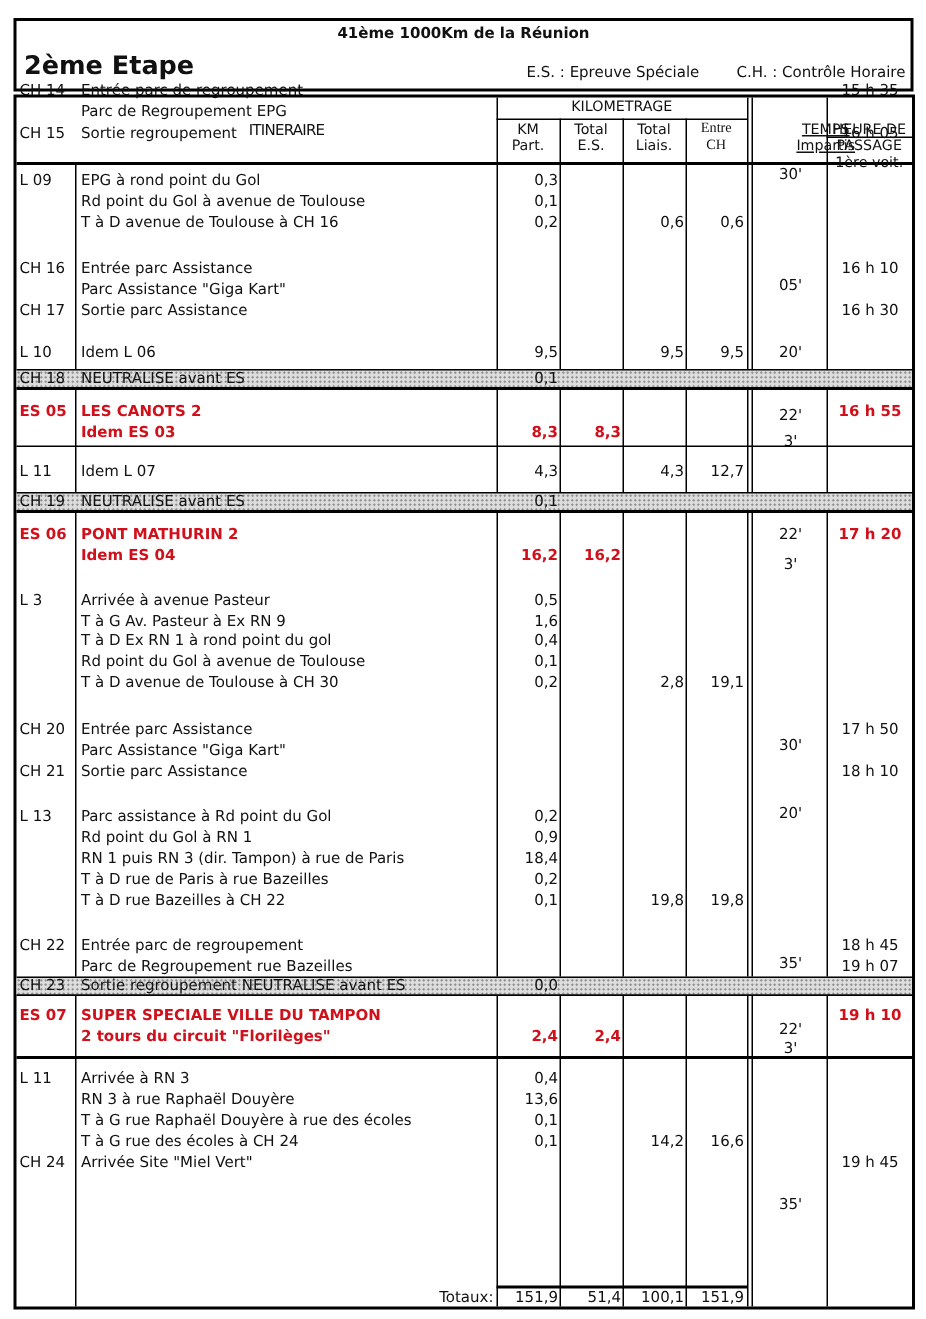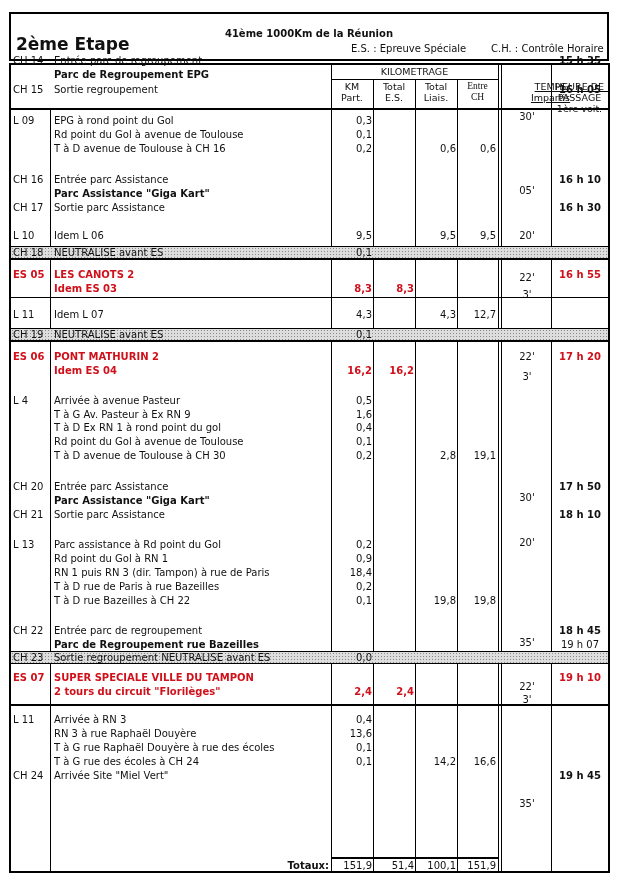--- a/index.html
+++ b/index.html
@@ -1,32 +1,32 @@
 <!DOCTYPE html>
 <html><head>
 <meta charset="utf-8">
 <style>
   html,body{margin:0;padding:0;background:#fff;}
   body{width:617px;height:879px;position:relative;overflow:hidden;font-family:"DejaVu Sans",sans-serif;color:#111;}
   .box{position:absolute;border:2px solid #000;box-sizing:border-box;}
   #hdr-box{left:9px;top:12px;width:600px;height:49px;}
-  #hdr-title{position:absolute;left:0;right:0;top:14px;text-align:center;font-size:10px;font-weight:bold;}
+  #hdr-title{position:absolute;left:0;right:0;top:3px;text-align:center;font-size:10px;font-weight:bold;}
   #hdr-stage{position:absolute;left:5px;top:20px;font-size:17px;font-weight:bold;}
   #hdr-es{position:absolute;left:340px;top:29px;font-size:10px;}
   #hdr-ch{position:absolute;left:480px;top:29px;font-size:10px;}
   #tbl{left:9px;top:63px;width:601px;height:810px;}
   .vl{position:absolute;top:0;bottom:0;width:1px;background:#000;}
   .hl{position:absolute;height:1px;background:#000;}
   .th{position:absolute;font-size:9.5px;text-align:center;line-height:11px;}
   .row{position:absolute;left:0;width:597px;}
   .code{position:absolute;left:2px;font-size:10px;white-space:nowrap;}
   .desc{position:absolute;left:43px;font-size:10px;white-space:nowrap;}
   .num{position:absolute;font-size:10px;text-align:right;white-space:nowrap;}
   .ctr{position:absolute;font-size:10px;text-align:center;white-space:nowrap;}
-  .b{font-weight:bold;}
+  .b{font-weight:normal;}
   .red{color:#d0101a;font-weight:bold;}
   .neut{position:absolute;left:0;width:597px;height:11px;
     background-color:#ddd;
     background-image:radial-gradient(#888 0.6px, transparent 0.8px);
     background-size:3px 3px;border-top:1px solid #000;border-bottom:1px solid #000;}
   .sep2{position:absolute;left:0;width:597px;height:2px;background:#000;}
   .c-km{left:321px;width:40px;}
   .c-tes{left:363px;width:40px;}
   .c-tl{left:405px;width:40px;}
   .c-ech{left:447px;width:38px;}
@@ -51,20 +51,21 @@
   <div class="vl" style="left:404px;top:14px;"></div>
   <div class="vl" style="left:446px;top:14px;"></div>
   <div class="vl" style="left:487px;"></div>
   <div class="vl" style="left:490px;"></div>
   <div class="vl" style="left:540px;"></div>
 
   <div class="hl" style="left:320px;width:167px;top:14px;"></div>
   <div class="hl" style="left:540px;width:57px;top:26px;"></div>
   <div class="sep2" style="top:43px;"></div>
 
+  <div class="th b" style="left:40px;width:280px;top:17px;font-size:10px;letter-spacing:-0.5px;">ITINERAIRE</div>
   <div class="th" style="left:320px;width:167px;top:1px;">KILOMETRAGE</div>
   <div class="th" style="left:320px;width:42px;top:16px;">
       <div>KM</div>
       <div>Part.</div>
     </div>
   <div class="th" style="left:362px;width:42px;top:16px;">
       <div>Total</div>
       <div>E.S.</div>
     </div>
   <div class="th" style="left:404px;width:42px;top:16px;">
@@ -174,21 +175,21 @@
         <div class="code red">ES 06</div>
         <div class="desc red">PONT MATHURIN 2</div>
         <div class="ctr c-hr red">17 h 20</div>
       </div>
       <div class="row" style="top: 300px;">
         <div class="desc red">Idem ES 04</div>
         <div class="num c-km red">16,2</div>
         <div class="num c-tes red">16,2</div>
       </div>
       <div class="row" style="top: 330px;">
-        <div class="code">L 4</div>
+        <div class="code">L 3</div>
         <div class="desc">Arrivée à avenue Pasteur</div>
         <div class="num c-km">0,5</div>
       </div>
       <div class="row" style="top: 344px;">
         <div class="desc">T à G Av. Pasteur à Ex RN 9</div>
         <div class="num c-km">1,6</div>
       </div>
       <div class="row" style="top: 357px;">
         <div class="desc">T à D Ex RN 1 à rond point du gol</div>
         <div class="num c-km">0,4</div>

